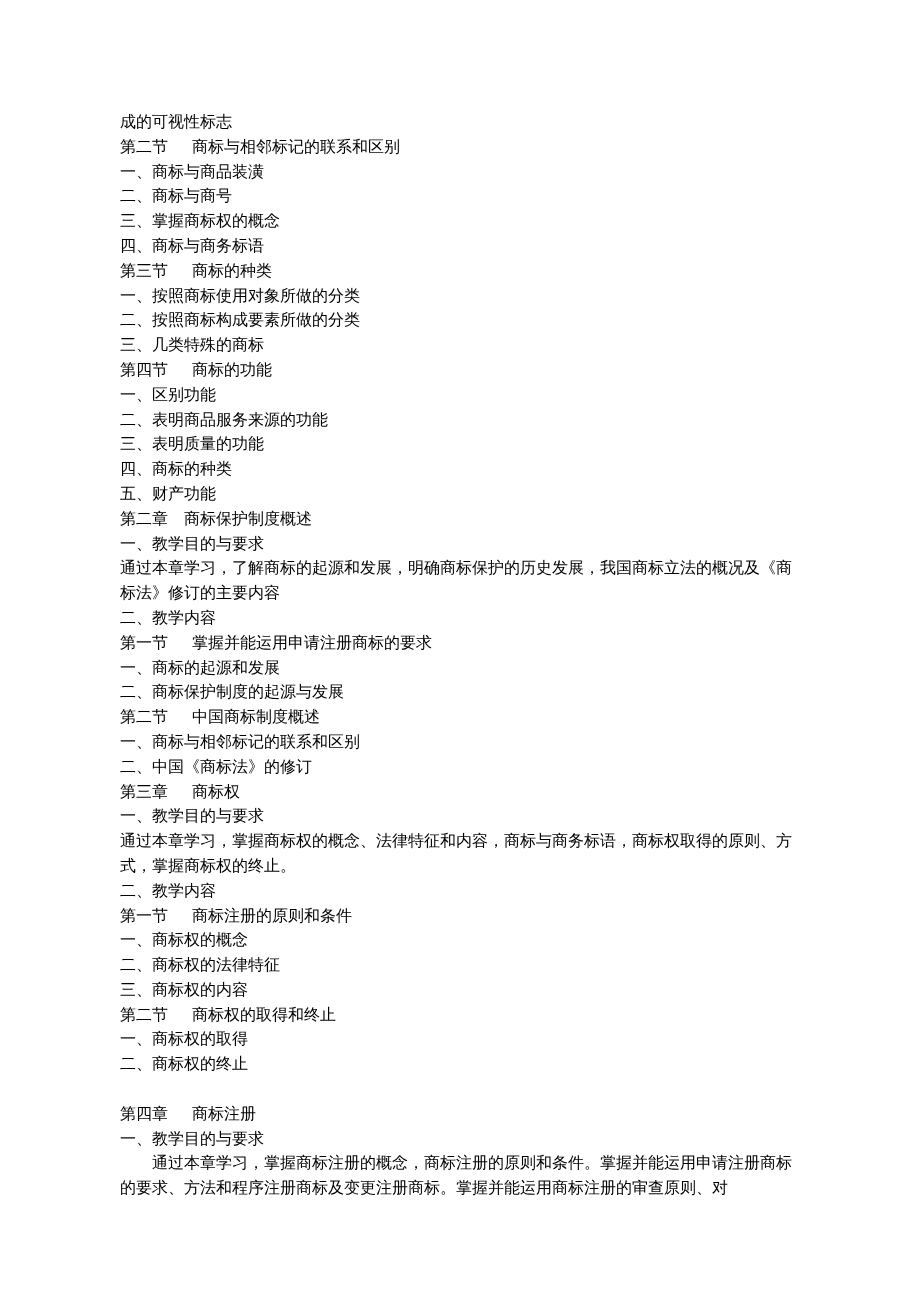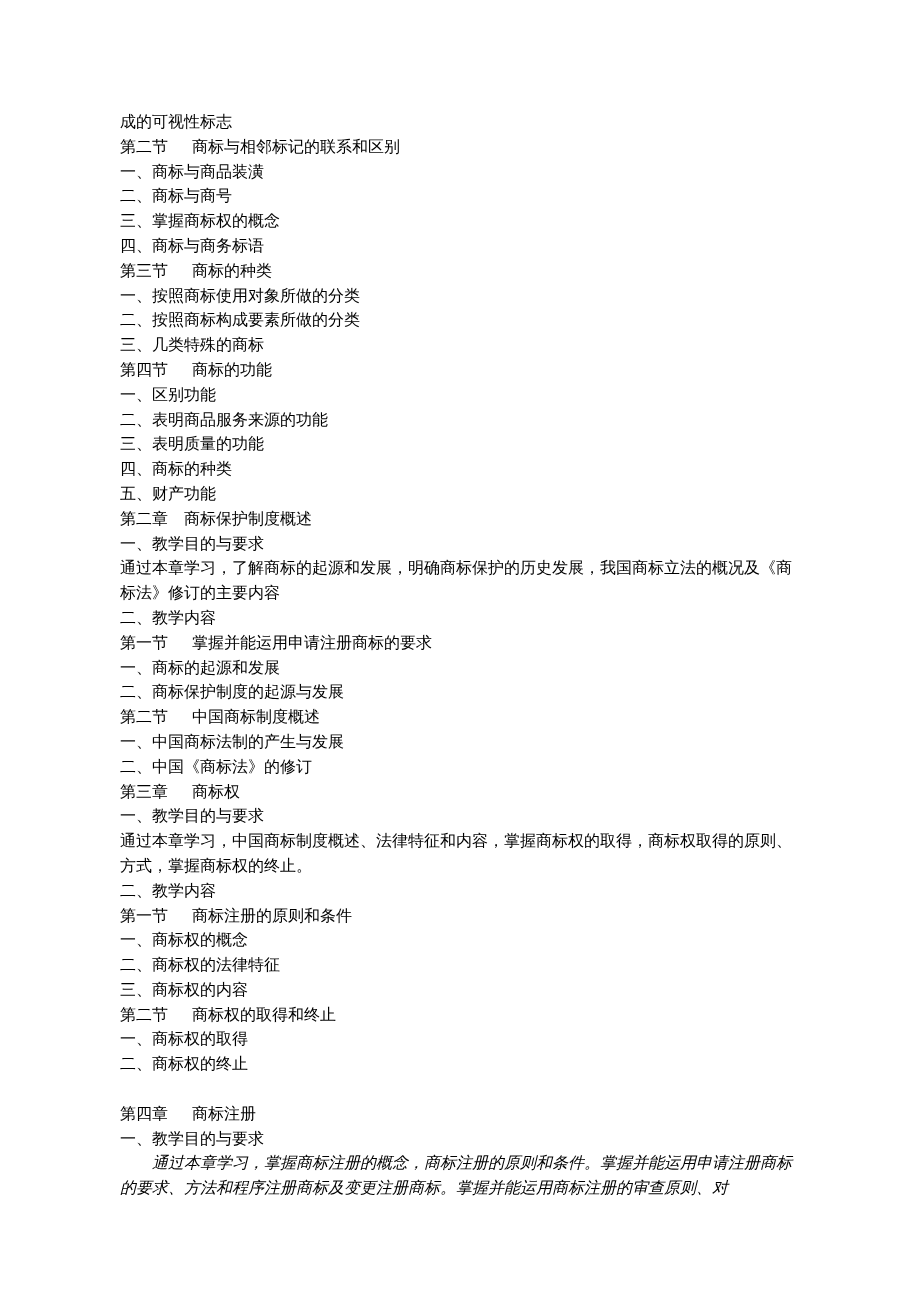--- a/index.html
+++ b/index.html
@@ -6,21 +6,21 @@
     body {
       background: #ffffff;
       font-family: "SimSun", "宋体", serif;
       font-size: 16px;
       color: #000000;
       line-height: 1.55;
       padding: 110px 120px 60px 120px;
       width: 920px;
     }
     .line { display: block; white-space: pre-wrap; }
-    .indent { text-indent: 2em; font-style: italic; }
+    .indent { text-indent: 2em; }
     .blank { height: 1.55em; }
   </style>
 </head>
 <body>
 
 <span class="line">成的可视性标志</span>
 <span class="line">第二节      商标与相邻标记的联系和区别</span>
 <span class="line">一、商标与商品装潢</span>
 <span class="line">二、商标与商号</span>
 <span class="line">三、掌握商标权的概念</span>
@@ -36,25 +36,25 @@
 <span class="line">四、商标的种类</span>
 <span class="line">五、财产功能</span>
 <span class="line">第二章    商标保护制度概述</span>
 <span class="line">一、教学目的与要求</span>
 <span class="line">通过本章学习，了解商标的起源和发展，明确商标保护的历史发展，我国商标立法的概况及《商标法》修订的主要内容</span>
 <span class="line">二、教学内容</span>
 <span class="line">第一节      掌握并能运用申请注册商标的要求</span>
 <span class="line">一、商标的起源和发展</span>
 <span class="line">二、商标保护制度的起源与发展</span>
 <span class="line">第二节      中国商标制度概述</span>
-<span class="line">一、中国商标法制的产生与发展</span>
+<span class="line">一、商标与相邻标记的联系和区别</span>
 <span class="line">二、中国《商标法》的修订</span>
 <span class="line">第三章      商标权</span>
 <span class="line">一、教学目的与要求</span>
-<span class="line">通过本章学习，中国商标制度概述、法律特征和内容，掌握商标权的取得，商标权取得的原则、方式，掌握商标权的终止。</span>
+<span class="line">通过本章学习，掌握商标权的概念、法律特征和内容，商标与商务标语，商标权取得的原则、方式，掌握商标权的终止。</span>
 <span class="line">二、教学内容</span>
 <span class="line">第一节      商标注册的原则和条件</span>
 <span class="line">一、商标权的概念</span>
 <span class="line">二、商标权的法律特征</span>
 <span class="line">三、商标权的内容</span>
 <span class="line">第二节      商标权的取得和终止</span>
 <span class="line">一、商标权的取得</span>
 <span class="line">二、商标权的终止</span>
 
 <div class="blank"></div>

